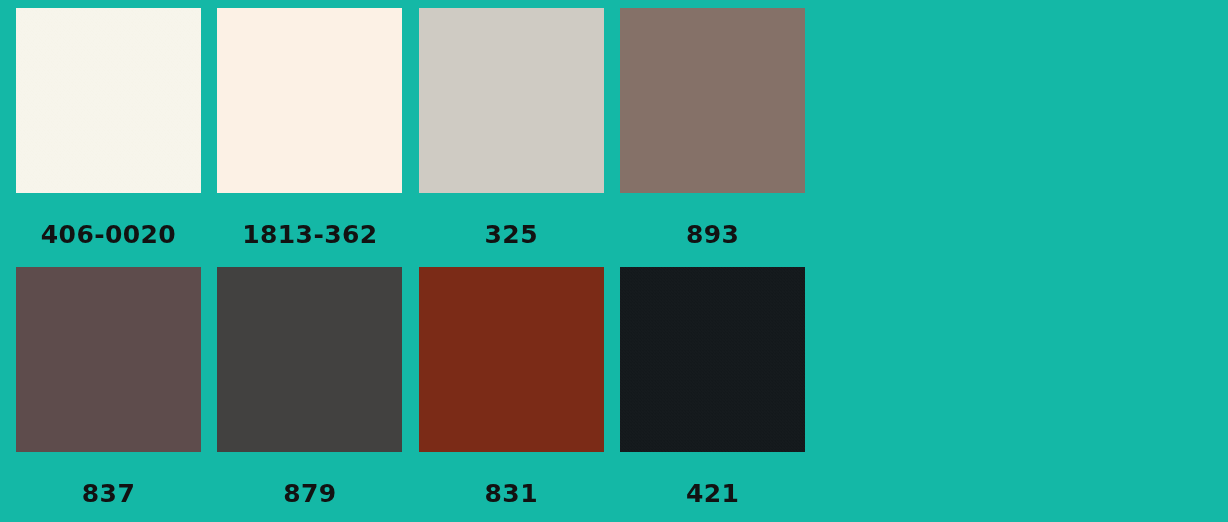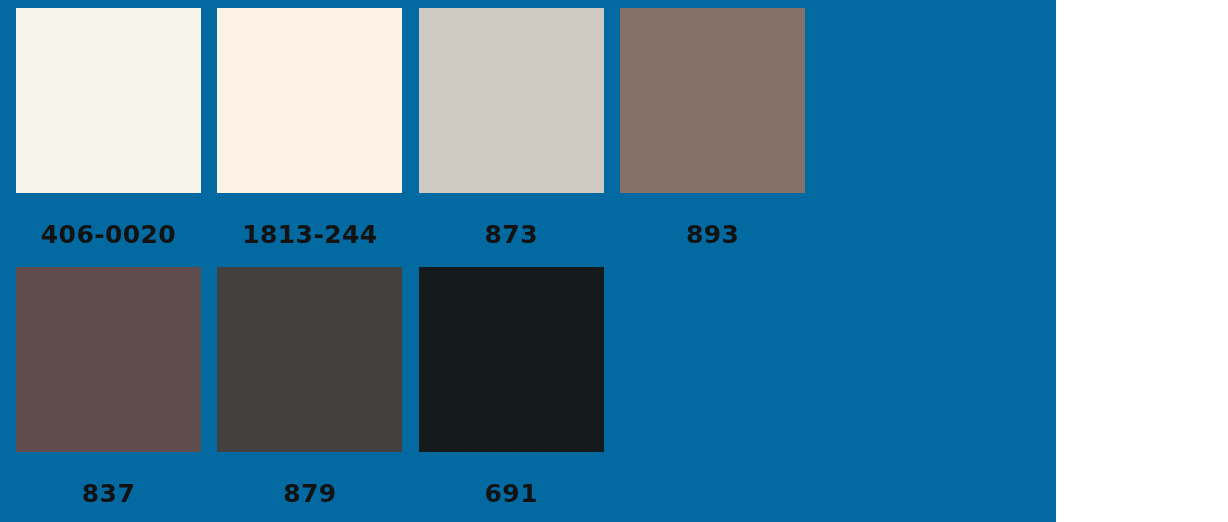--- a/index.html
+++ b/index.html
@@ -11,23 +11,23 @@
   body {
     width: 1228px;
     height: 522px;
     font-family: "Liberation Sans", "DejaVu Sans", sans-serif;
     -webkit-font-smoothing: antialiased;
     overflow: hidden;
   }
 
   #swatch-board {
     position: relative;
-    width: 1056px;
+    width: 1228px;
     height: 522px;
-    background: #0369a1;
+    background: #14b8a6;
   }
 
   .swatch-row {
     position: absolute;
     left: 0;
     width: 1228px;
     display: flex;
     flex-direction: row;
     align-items: flex-start;
   }
@@ -96,40 +96,44 @@
 
 <div id="swatch-board">
 
   <div class="swatch-row row-1">
     <div class="swatch-cell">
       <div class="swatch-chip grain" style="background-color: rgb(247, 245, 235);"></div>
       <div class="swatch-label">406-0020</div>
     </div>
     <div class="swatch-cell">
       <div class="swatch-chip grain-soft" style="background-color: rgb(252, 241, 229);"></div>
-      <div class="swatch-label">1813-244</div>
+      <div class="swatch-label">1813-362</div>
     </div>
     <div class="swatch-cell">
       <div class="swatch-chip" style="background-color: rgb(207, 203, 195);"></div>
-      <div class="swatch-label">873</div>
+      <div class="swatch-label">325</div>
     </div>
     <div class="swatch-cell">
       <div class="swatch-chip grain-soft" style="background-color: rgb(133, 113, 104);"></div>
       <div class="swatch-label">893</div>
     </div>
   </div>
 
   <div class="swatch-row row-2">
     <div class="swatch-cell">
       <div class="swatch-chip grain-soft" style="background-color: rgb(94, 76, 76);"></div>
       <div class="swatch-label">837</div>
     </div>
     <div class="swatch-cell">
       <div class="swatch-chip grain-soft" style="background-color: rgb(66, 65, 64);"></div>
       <div class="swatch-label">879</div>
     </div>
     <div class="swatch-cell">
+      <div class="swatch-chip" style="background-color: rgb(123, 43, 23);"></div>
+      <div class="swatch-label">831</div>
+    </div>
+    <div class="swatch-cell">
       <div class="swatch-chip grain" style="background-color: rgb(20, 25, 28);"></div>
-      <div class="swatch-label">691</div>
+      <div class="swatch-label">421</div>
     </div>
   </div>
 
 </div>
 
 </body></html>

